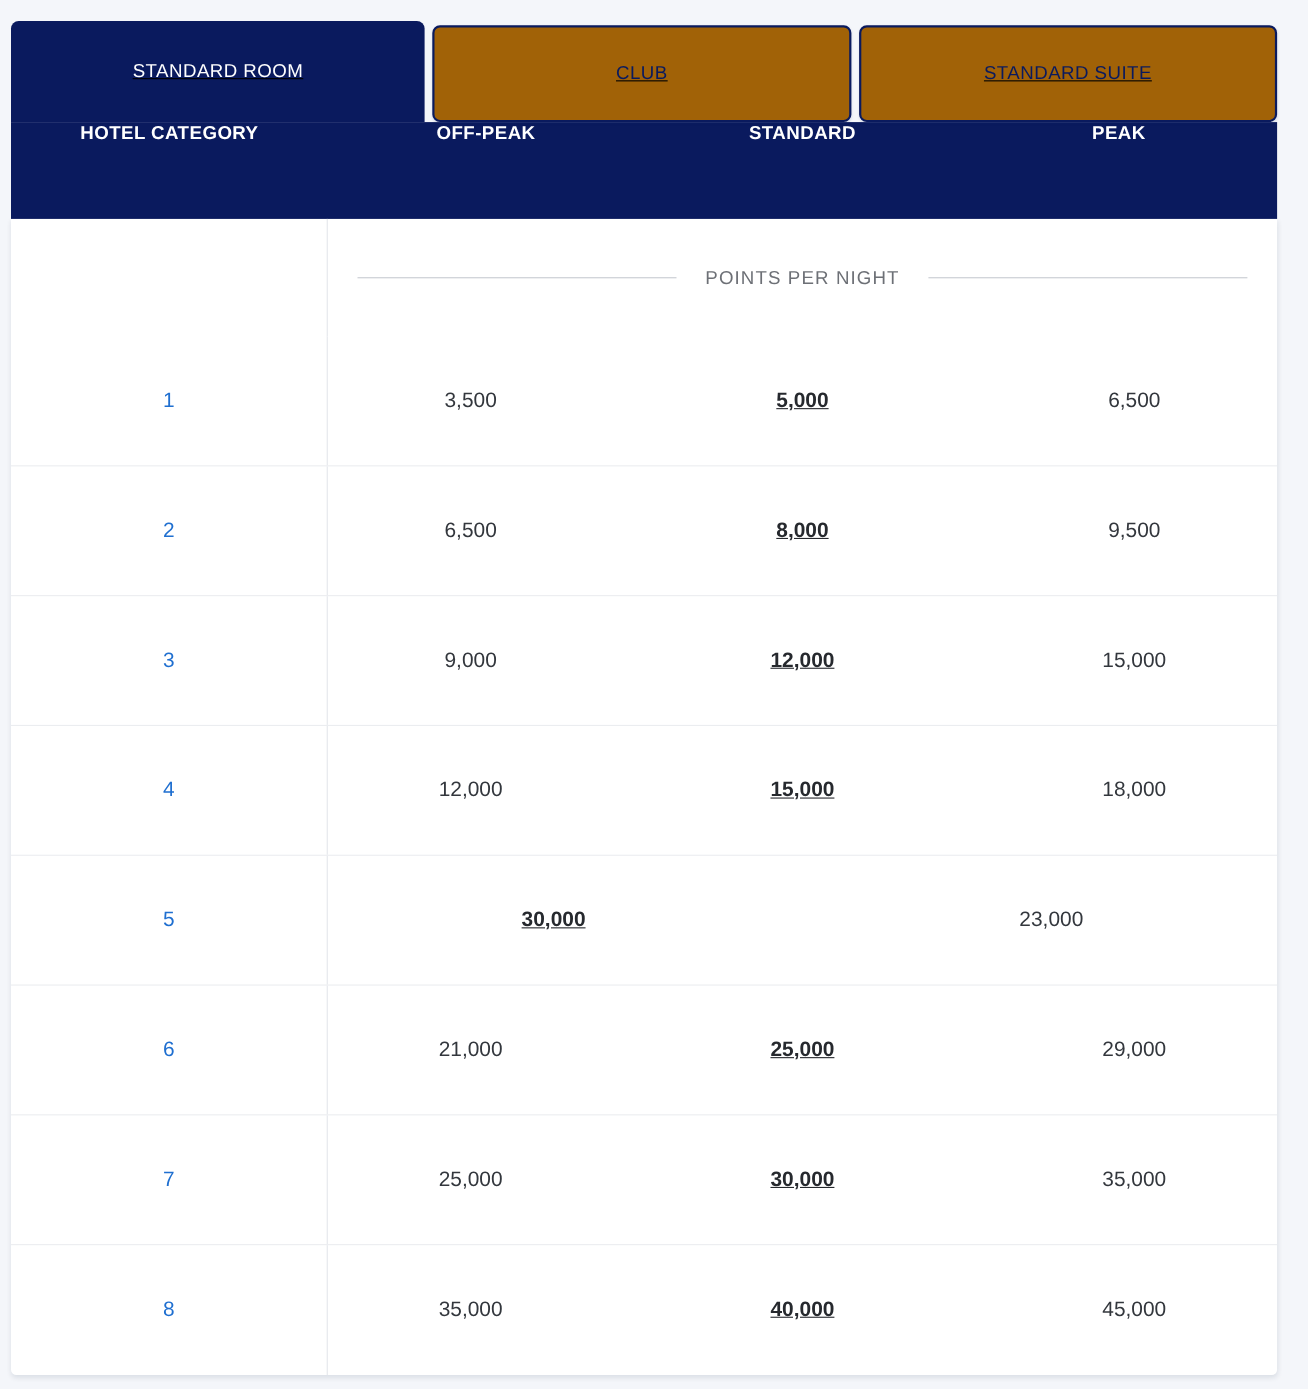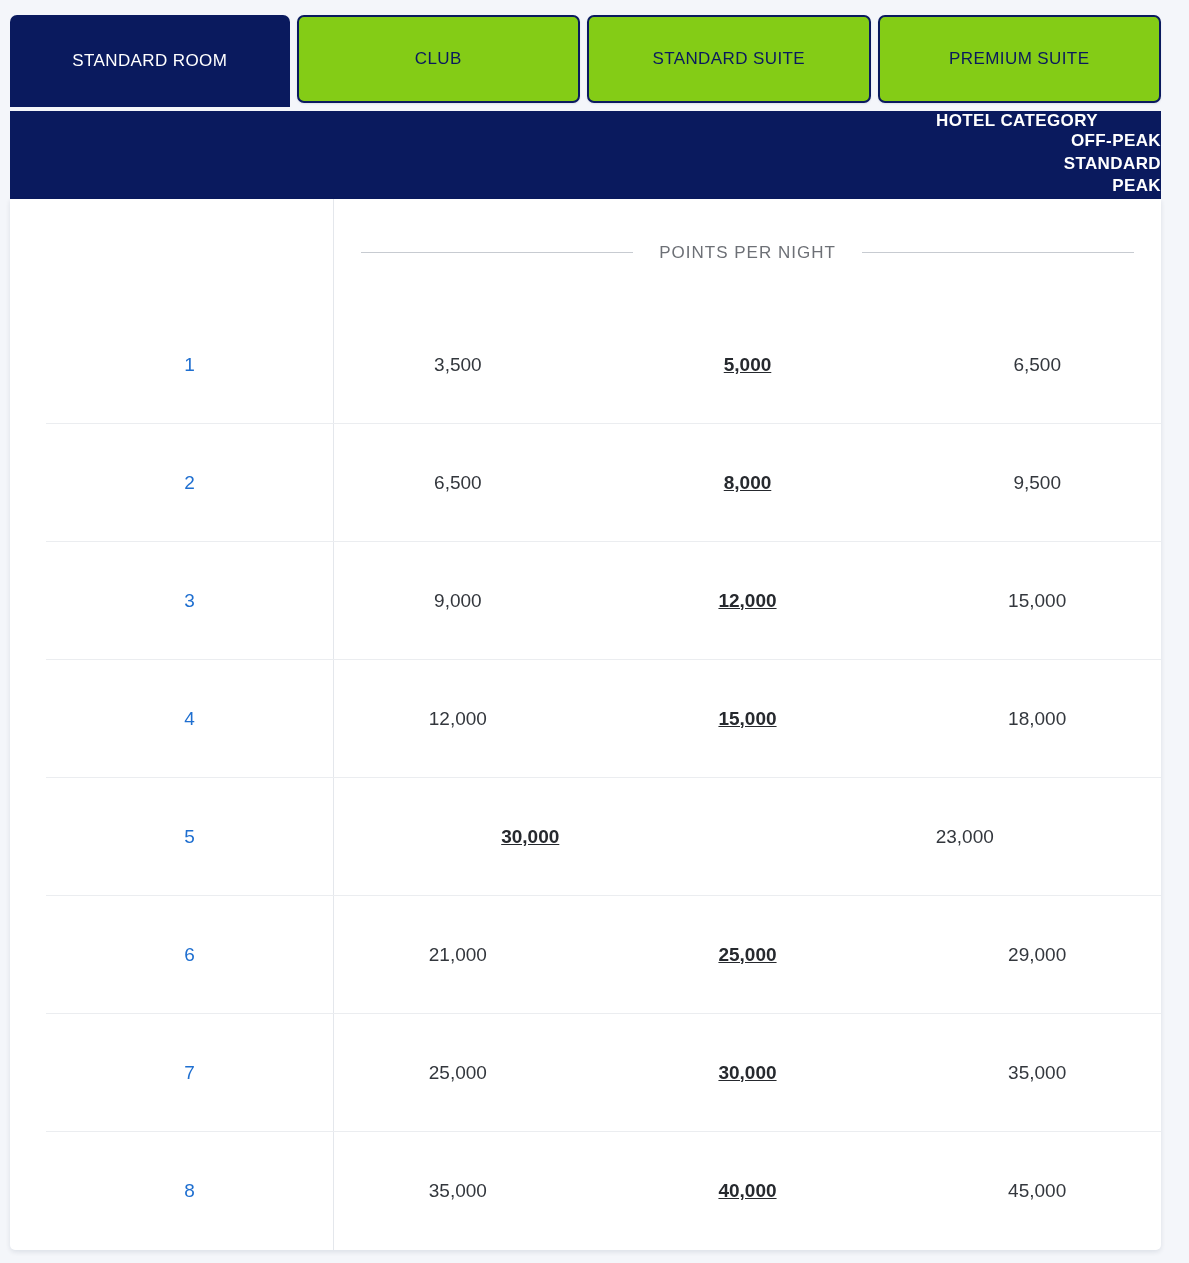--- a/index.html
+++ b/index.html
@@ -19,66 +19,66 @@
     position: absolute;
     left: 10px;
     top: 15px;
     width: 1151px;
   }
   
   .tabs {
     display: flex;
     gap: 7px;
     height: 96px;
-    align-items: flex-start;
+    align-items: flex-end;
+    text-decoration: underline;
   }
   .tab {
     flex: 1;
     height: 88px;
     display: flex;
     align-items: center;
     justify-content: center;
-    background: #84cc16;
+    background: #a16207;
     border: 2px solid var(--navy, #0a1a5e);
     border-radius: 7px;
     color: var(--navy, #0a1a5e);
     font-size: 17px;
     letter-spacing: 0.4px;
     cursor: pointer;
     box-shadow: 0 1px 2px rgba(10,26,94,0.10);
   }
   .tab.active {
     height: 92px;
     background: var(--navy, #0a1a5e);
     color: #ffffff;
     border: none;
     border-radius: 7px 7px 0 0;
     box-shadow: none;
   }
   
   .thead {
     display: flex;
     height: 88px;
-    align-items: flex-end;
+    align-items: flex-start;
     background: var(--navy, #0a1a5e);
     color: #ffffff;
     font-size: 17px;
     font-weight: bold;
     letter-spacing: 0.4px;
-    flex-direction: column;
   }
   .thead .cat-head { width: 288px; text-align: center; }
   .thead .col-head { flex: 1; text-align: center; }
   
   .tbody {
     background: #ffffff;
     border-radius: 0 0 5px 5px;
     box-shadow: 0 2px 5px rgba(13, 27, 62, 0.10);
   }
-  .brow { display: flex; margin-left: 36px; }
+  .brow { display: flex; }
   .cat-col {
     width: 288px;
     border-right: 1px solid #e4e7ec;
     display: flex;
     align-items: center;
     justify-content: center;
   }
   .vals { flex: 1; display: flex; gap: 42px; }
   .val {
     flex: 1;
@@ -116,21 +116,20 @@
 </head>
 <body>
 
 <div class="page">
   <div class="award-chart">
 
     <div class="tabs">
       <div class="tab active">STANDARD ROOM</div>
       <div class="tab">CLUB</div>
       <div class="tab">STANDARD SUITE</div>
-      <div class="tab">PREMIUM SUITE</div>
     </div>
 
     <div class="thead">
       <div class="cat-head">HOTEL CATEGORY</div>
       <div class="col-head">OFF-PEAK</div>
       <div class="col-head">STANDARD</div>
       <div class="col-head">PEAK</div>
     </div>
 
     <div class="tbody">

